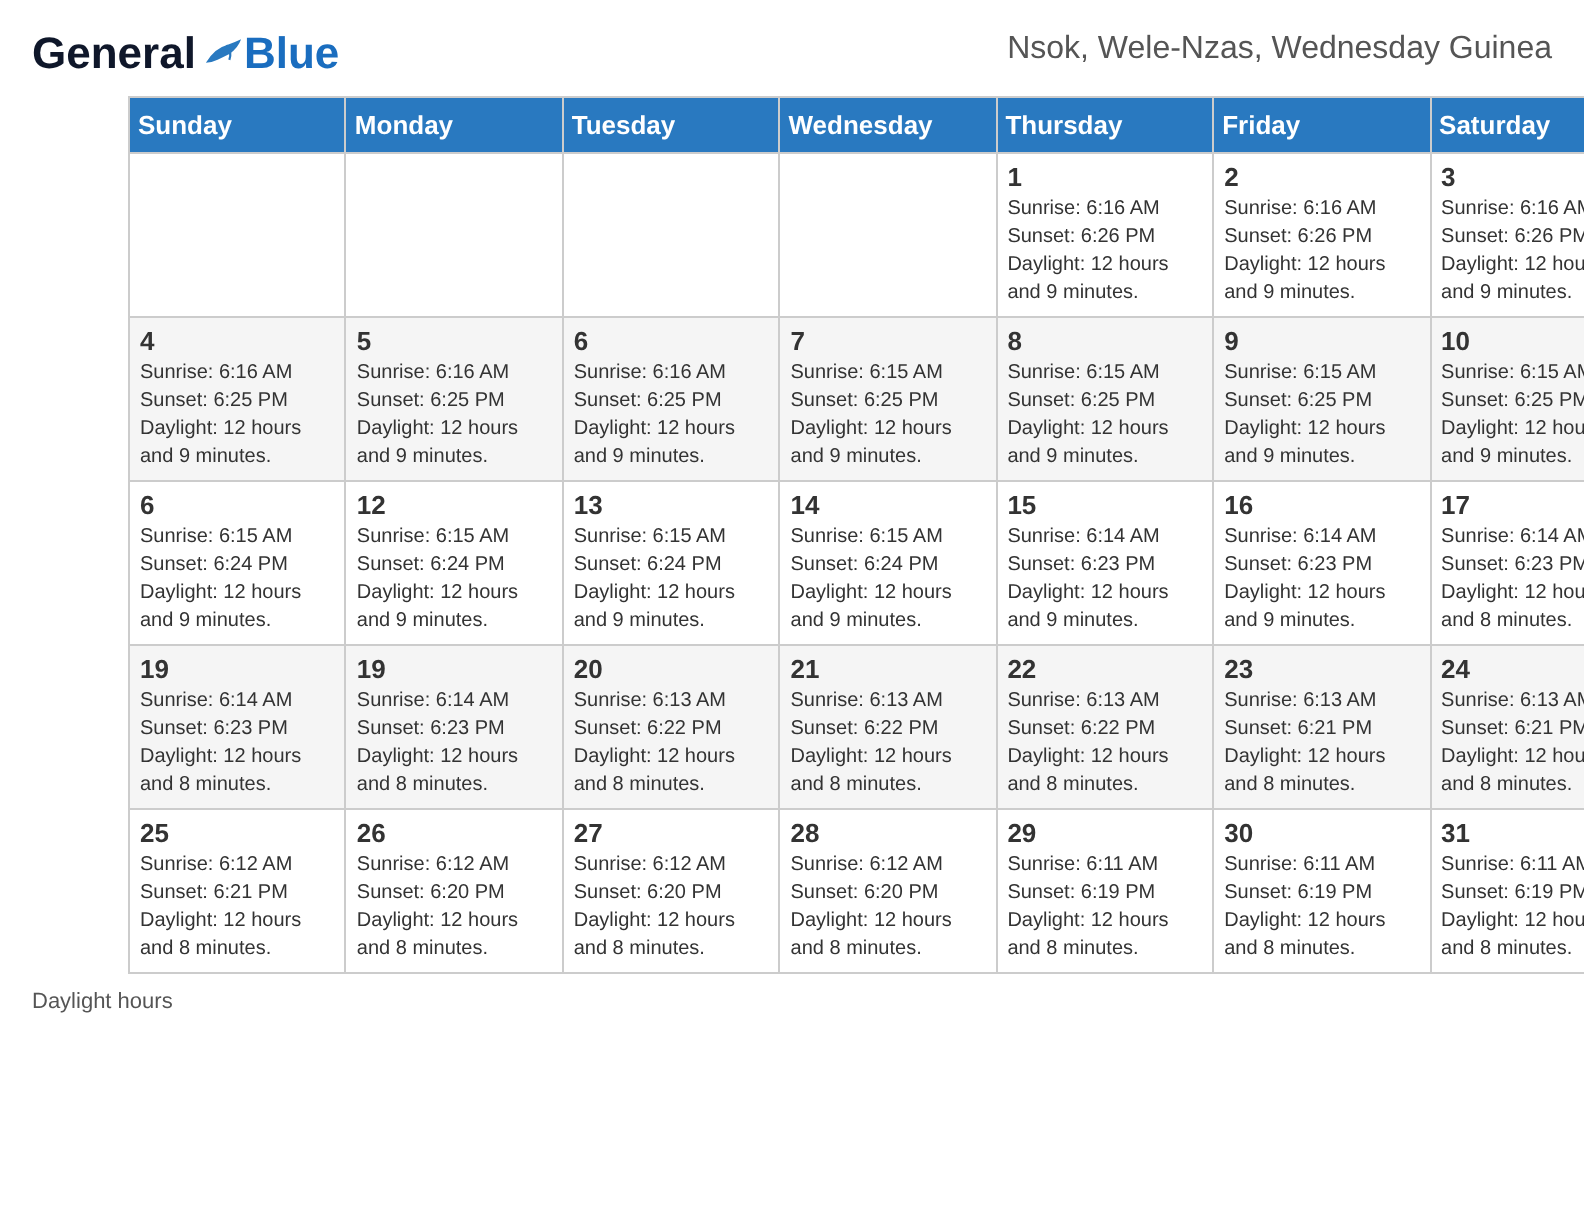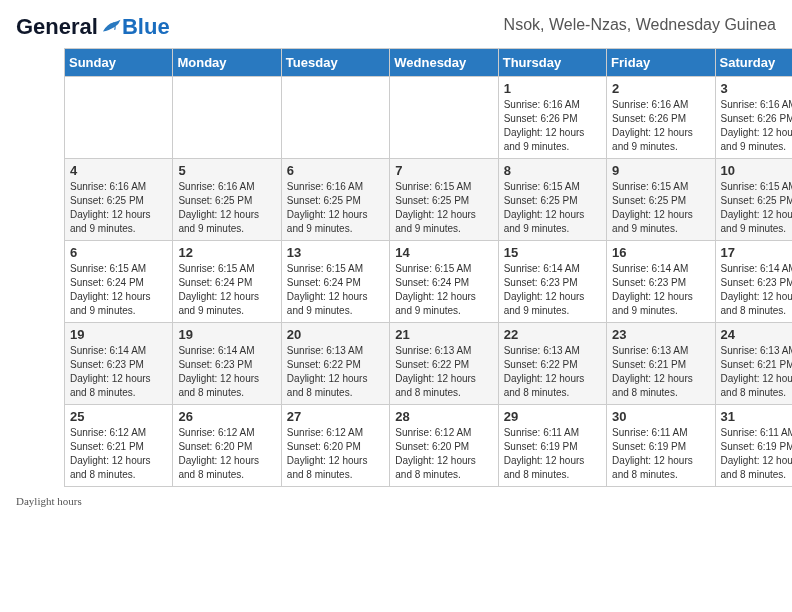--- a/index.html
+++ b/index.html
@@ -88,21 +88,20 @@
       color: #333;
       line-height: 1.4;
     }
     .empty-cell {
       background: #fff !important;
     }
     .footer-note {
       margin-top: 8px;
       font-size: 11px;
       color: #555;
-      font-family: Liberation Serif, serif;
     }
   </style>
 </head>
 <body>
 
 <div class="header-section">
   <div class="logo">
     <div class="logo-text">
       <span class="logo-general">General</span>
       <svg class="logo-bird" viewBox="0 0 30 24" fill="none">

